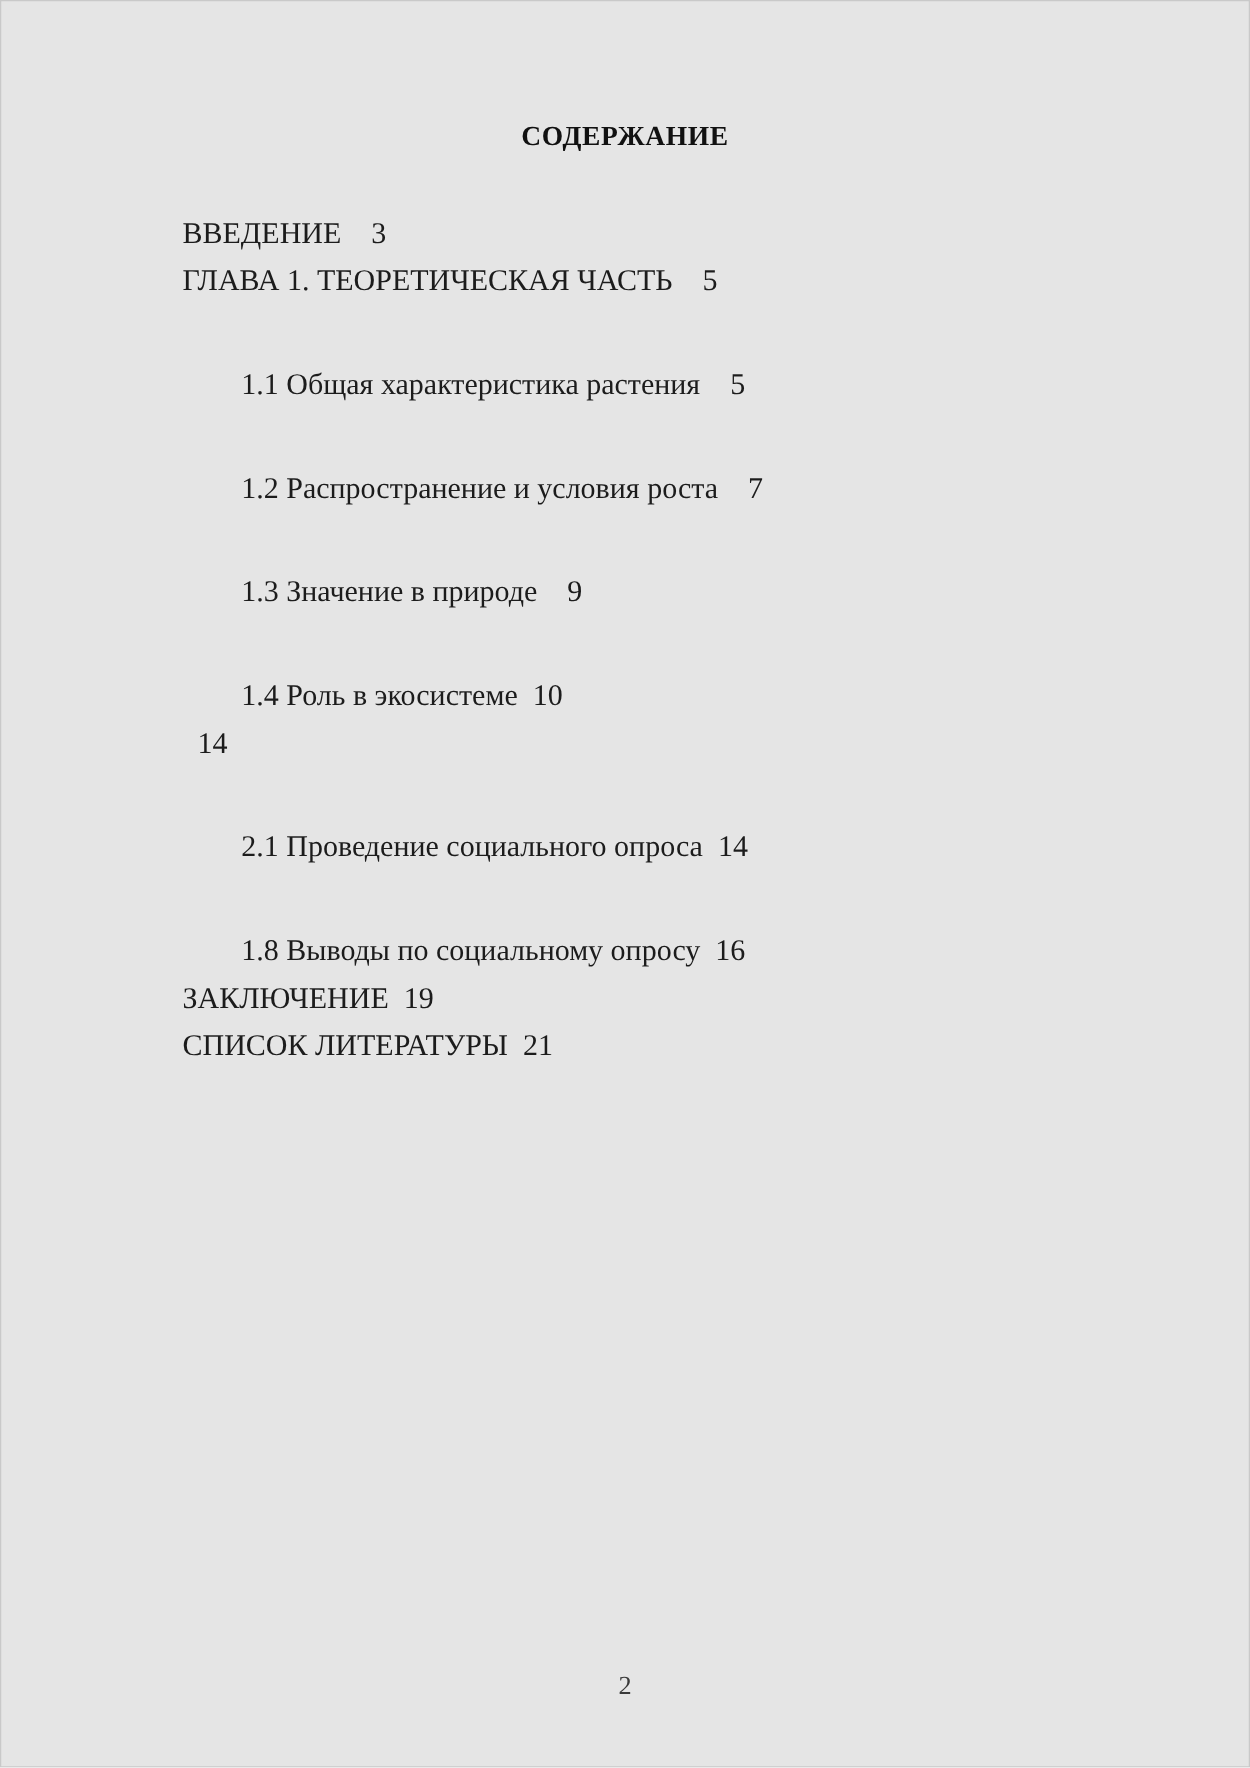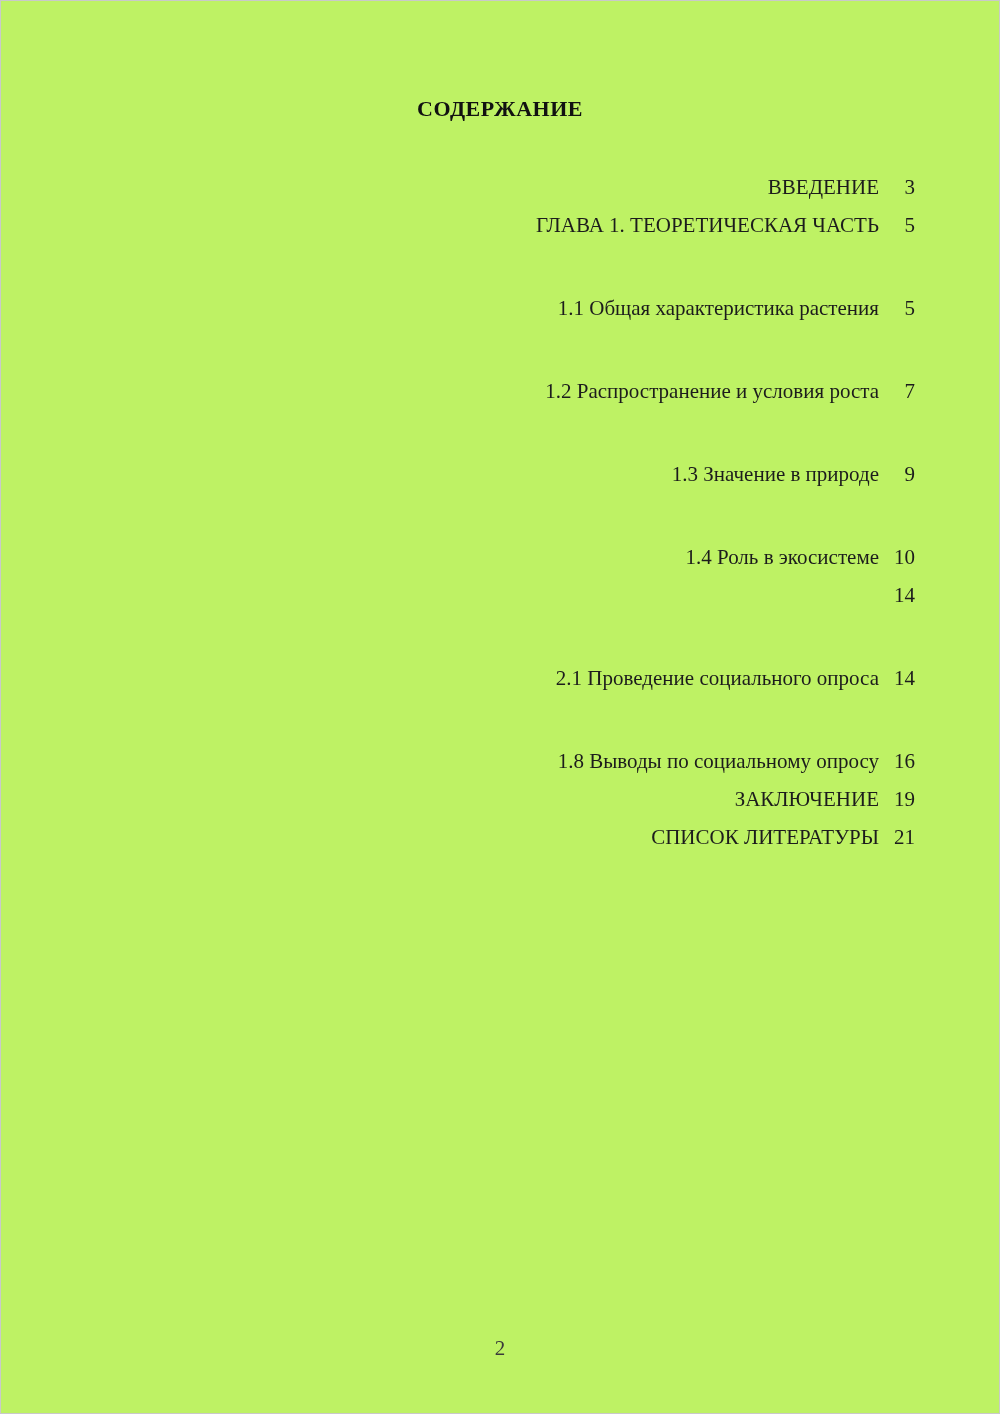--- a/index.html
+++ b/index.html
@@ -5,44 +5,44 @@
   html, body {
     margin: 0;
     padding: 0;
     background: #ffffff;
   }
   .page {
     position: relative;
     width: 1000px;
     height: 1414px;
     box-sizing: border-box;
-    background: #bef264;
+    background: #e5e5e5;
     border: 1px solid #c9c9c9;
     font-family: "Liberation Serif", "DejaVu Serif", serif;
     color: #1c1c1c;
     overflow: hidden;
   }
   .doc-title {
     margin-top: 95px;
     text-align: center;
     font-size: 22px;
     font-weight: bold;
     letter-spacing: 0.5px;
     color: #111111;
   }
   .toc {
     margin-top: 46px;
     padding-left: 145px;
     padding-right: 84px;
   }
   .toc-row {
     display: flex;
-    justify-content: flex-end;
+    justify-content: flex-start;
     align-items: baseline;
-    font-size: 21px;
+    font-size: 24px;
     line-height: 38px;
     color: #1c1c1c;
   }
   .toc-row .label {
     white-space: nowrap;
   }
   .toc-row.indent .label {
     padding-left: 47px;
     margin-top: 45px;
   }

